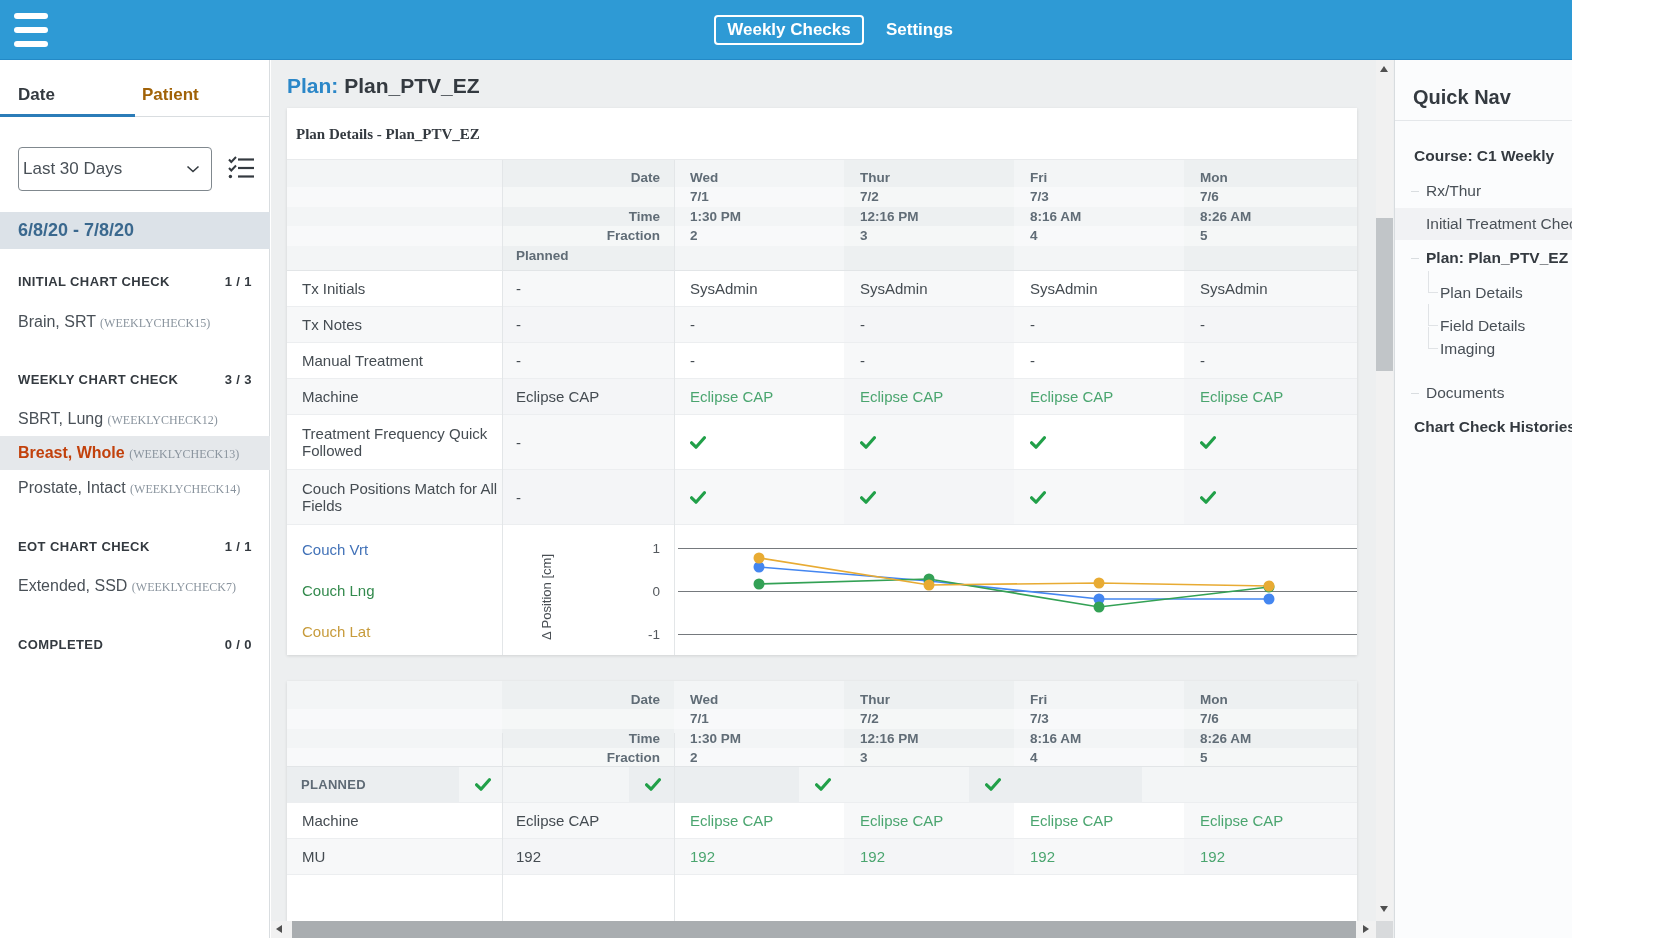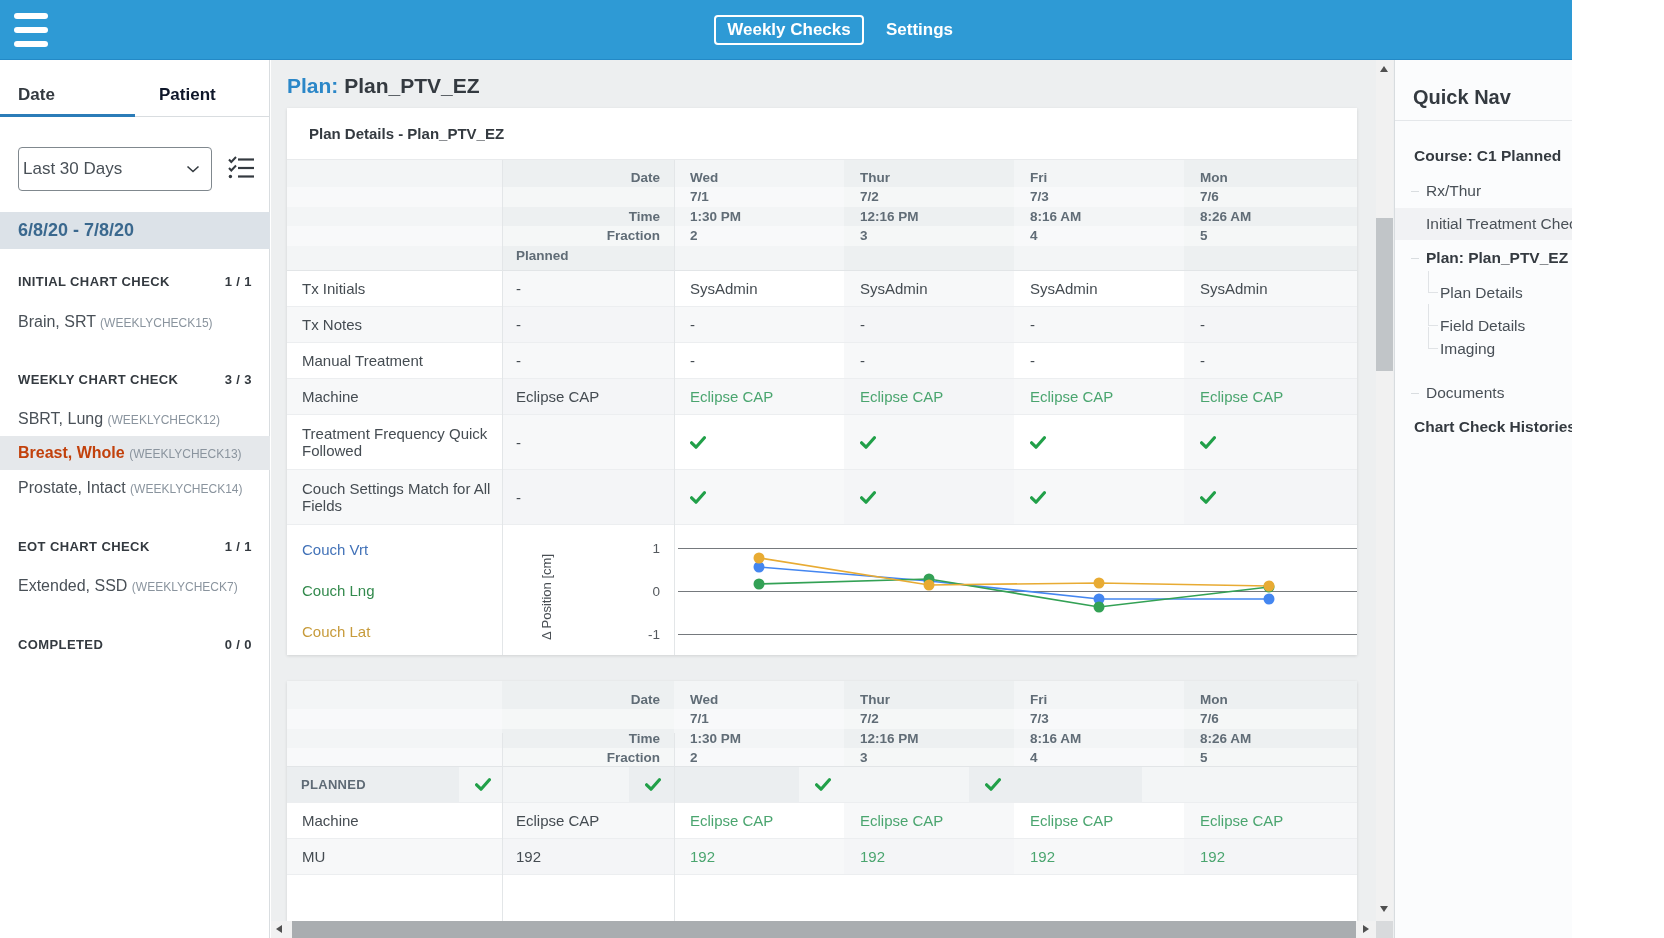--- a/index.html
+++ b/index.html
@@ -12,40 +12,40 @@
 #topbar { position:absolute; left:0; top:0; width:1664px; height:60px; background:#2e9ad5; border-bottom:1px solid #2389c6; }
 #burger div { position:absolute; left:14px; width:34px; height:6px; border-radius:3px; background:#fff; }
 #navbtn { position:absolute; left:714px; top:15px; width:150px; height:30px; border:2px solid #fff; border-radius:4px; color:#fff; font-size:17px; font-weight:bold; text-align:center; line-height:26px; }
 #settings { position:absolute; left:886px; top:15px; color:#fff; font-size:17px; font-weight:bold; line-height:30px; }
 
 
 #sidebar { position:absolute; left:0; top:60px; width:270px; height:878px; background:#fff; border-right:1px solid #d9dde0; }
 .tabrow { position:absolute; left:0; top:0; width:270px; height:57px; border-bottom:1px solid #d9dde0; }
 .tab { position:absolute; top:0; height:57px; width:135px; font-size:17px; font-weight:bold; line-height:70px; padding-left:18px; overflow:hidden; }
 #tab-date { left:0; color:#343a40; border-bottom:3px solid #2b7cb8; }
-#tab-patient { left:141px; color:#0f172a; }
+#tab-patient { left:124px; color:#a16207; }
 #selbox { position:absolute; left:18px; top:87px; width:194px; height:44px; border:1px solid #80888e; border-radius:4px; background:#fff; font-size:17px; color:#495057; line-height:42px; padding-left:4px; }
 #selbox svg { position:absolute; right:11px; top:16px; }
 #filtericon { position:absolute; left:228px; top:96px; }
 #daterange { position:absolute; left:0; top:152px; width:270px; height:37px; background:#dce2e8; color:#3a688e; font-size:18px; font-weight:bold; line-height:37px; padding-left:18px; }
 .sechead { position:absolute; left:18px; width:234px; font-size:13px; font-weight:bold; color:#343a40; letter-spacing:.4px; }
 .sechead span { float:right; }
 .sitem { position:absolute; left:0; width:270px; height:34px; line-height:34px; padding-left:18px; font-size:16px; color:#495057; white-space:nowrap; }
-.sitem small { font-size:12px; color:#8a949e; }
+.sitem small { font-size:12px; color:#8a949e;font-family:Liberation Serif, serif; }
 .sitem.sel { background:#e5e8eb; }
 .sitem.sel b { color:#c2410c; }
 
 
 #main { position:absolute; left:271px; top:60px; width:1123px; height:878px; background:#edeff0; }
 #mainhead { position:absolute; left:287px; top:74px; font-size:21px; font-weight:bold; color:#343a40; }
 #mainhead .b { color:#2b87c8; }
 .card { position:absolute; left:287px; width:1070px; background:#fff; box-shadow:0 1px 3px rgba(0,0,0,.12); }
 #card1 { top:108px; height:547px; }
 #card2 { top:681px; height:240px; }
-.cardtitle { height:52px; line-height:52px; padding-left:22px; font-size:15px; font-weight:bold; color:#343a40; border-bottom:1px solid #e8eaec; }
+.cardtitle { height:52px; line-height:52px; padding-left:9px; font-size:15px; font-weight:bold; color:#343a40; border-bottom:1px solid #e8eaec;font-family:Liberation Serif, serif; }
 
 
 .thead { position:relative; background:#f3f5f6; border-bottom:1px solid #e2e5e7; overflow:hidden; }
 .thead .colbg { position:absolute; top:0; bottom:0; background:rgba(30,55,90,.026); }
 .thead .wstripe { position:absolute; left:0; right:0; height:19.4px; background:rgba(255,255,255,.45); }
 .hcol { position:absolute; top:0; font-size:13.5px; font-weight:bold; color:#606c76; line-height:19.4px; }
 .hcol div { height:19.4px; }
 .trow { position:relative; display:flex; border-bottom:1px solid #eceef0; }
 .trow:last-child { border-bottom:none; }
 .c { padding-left:16px; font-size:15px; color:#454c52; display:flex; align-items:center; }
@@ -225,21 +225,21 @@
             <path d="M1.6 6.8l4.4 4.4L14.4 1.8" stroke="#21a049" stroke-width="3.2" fill="none" stroke-linecap="round" stroke-linejoin="round"></path>
           </svg>
         </div>
         <div class="c c6 cs">
           <svg width="16" height="13" viewBox="0 0 16 13">
             <path d="M1.6 6.8l4.4 4.4L14.4 1.8" stroke="#21a049" stroke-width="3.2" fill="none" stroke-linecap="round" stroke-linejoin="round"></path>
           </svg>
         </div>
     </div>
     <div class="trow rs" style="height:55px">
-      <div class="c c1 lab">Couch Settings Match for All Fields</div>
+      <div class="c c1 lab">Couch Positions Match for All Fields</div>
         <div class="c c2">-</div>
       <div class="c c3">
           <svg width="16" height="13" viewBox="0 0 16 13">
             <path d="M1.6 6.8l4.4 4.4L14.4 1.8" stroke="#21a049" stroke-width="3.2" fill="none" stroke-linecap="round" stroke-linejoin="round"></path>
           </svg>
         </div>
         <div class="c c4">
           <svg width="16" height="13" viewBox="0 0 16 13">
             <path d="M1.6 6.8l4.4 4.4L14.4 1.8" stroke="#21a049" stroke-width="3.2" fill="none" stroke-linecap="round" stroke-linejoin="round"></path>
           </svg>
@@ -366,21 +366,21 @@
         <div class="c c6 grn">192</div>
     </div>
     <div class="vline" style="left:215px; top:52px; bottom:0"></div>
     <div class="vline" style="left:387px; top:52px; bottom:0"></div>
   </div>
 
   <div id="qnav">
     <h2>Quick Nav</h2>
     <div class="sep"></div>
     <div class="qitem" style="top:80px; font-weight:bold; color:#343a40">
-        <span class="txt" style="left:19px">Course: C1 Planned</span>
+        <span class="txt" style="left:19px">Course: C1 Weekly</span>
       </div>
     <div class="qitem" style="top:115px">
         <span class="dash" style="left:16px"></span>
         <span class="txt" style="left:31px">Rx/Thur</span>
         <span class="ic">
           <svg width="16" height="13" viewBox="0 0 16 13">
             <path d="M1.6 6.8l4.4 4.4L14.4 1.8" stroke="#21a049" stroke-width="3.2" fill="none" stroke-linecap="round" stroke-linejoin="round"></path>
           </svg>
         </span>
       </div>

